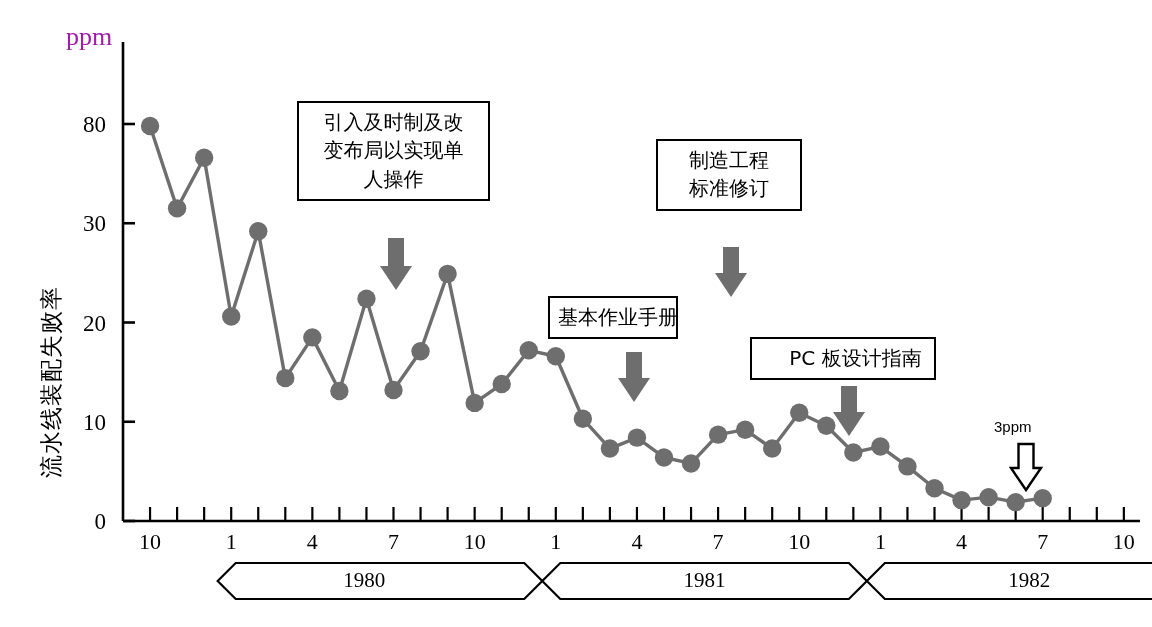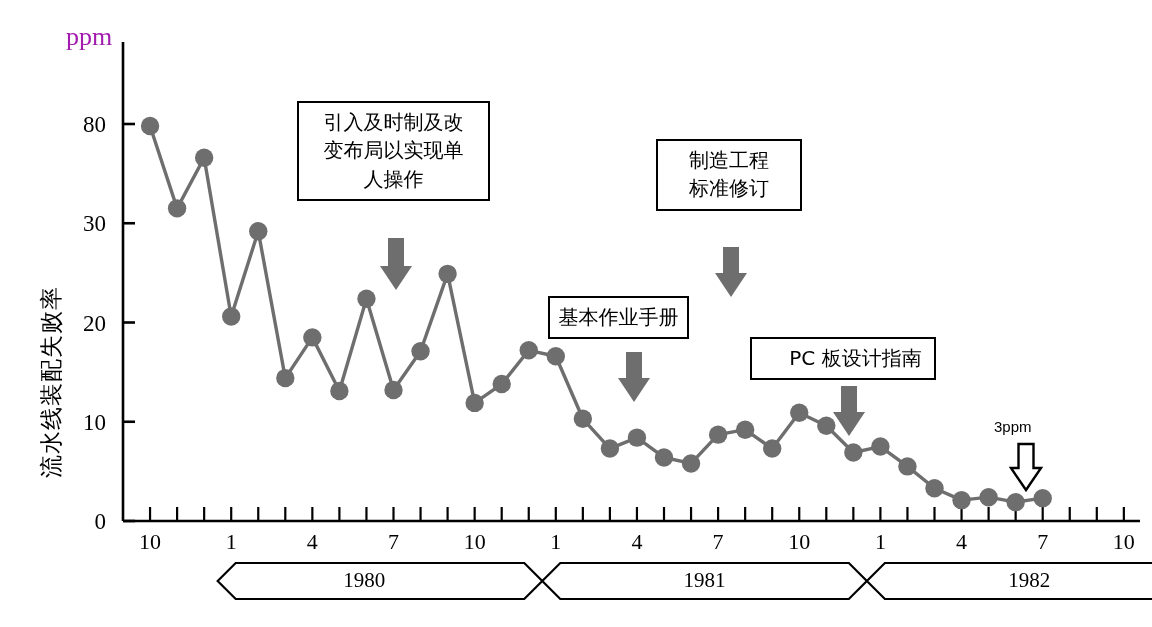--- a/index.html
+++ b/index.html
@@ -212,21 +212,21 @@
     <span class="anno-line">制造工程</span>
     <span class="anno-line">标准修订</span>
   </div>
 
   <div class="anno-box" style="left:297px;top:101px;width:193px;">
     <span class="anno-line">引入及时制及改</span>
     <span class="anno-line">变布局以实现单</span>
     <span class="anno-line">人操作</span>
   </div>
 
-  <div class="anno-box" style="left:548px;top:296px;width:141px;">
+  <div class="anno-box" style="left:548px;top:296px;width:130px;">
     <span class="anno-line">基本作业手册</span>
   </div>
 
   <div class="anno-box" style="left:750px;top:337px;width:186px;padding-left:33px;">
     <span class="anno-line">PC 板设计指南</span>
   </div>
 
   <div class="callout-label" style="left:994px;top:418px;">3ppm</div>
 
 </div>

